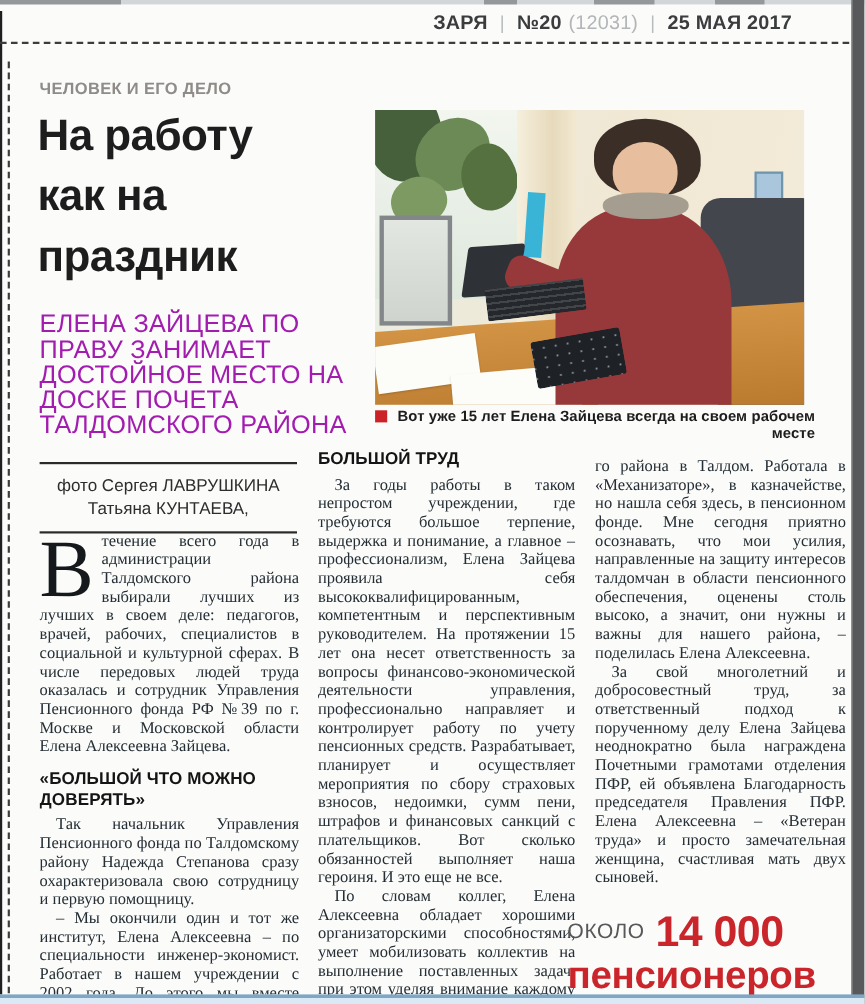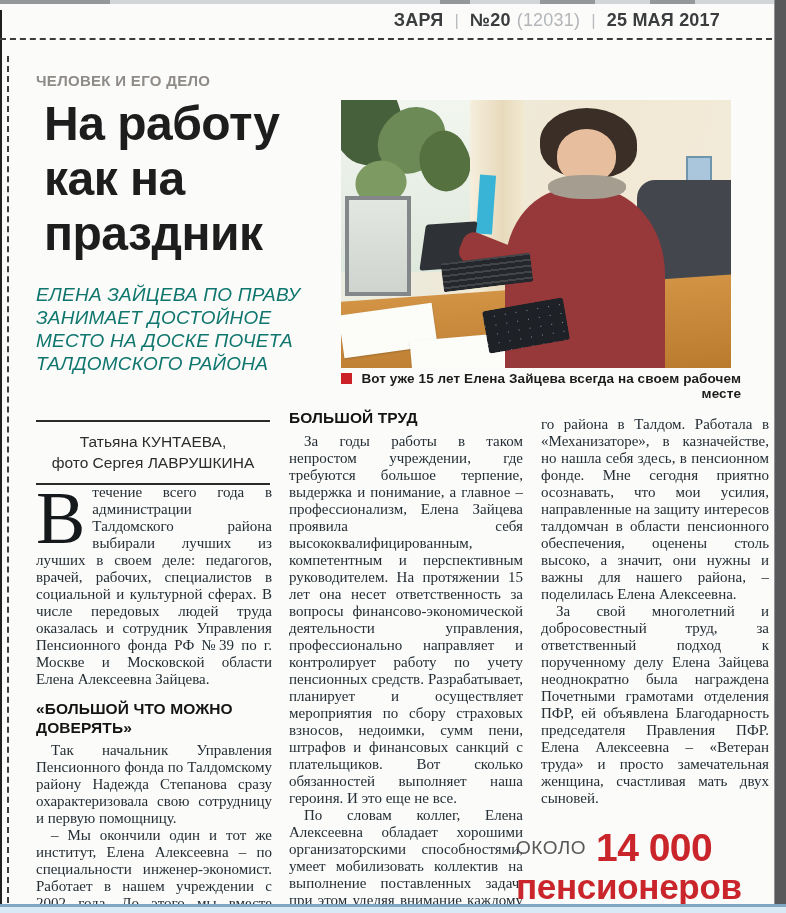--- a/index.html
+++ b/index.html
@@ -23,25 +23,25 @@
   
   .masthead { position:absolute; top:10px; right:66px; display:flex; align-items:baseline; gap:11px;
     font-size:18px; font-weight:700; color:#3a3c3e; letter-spacing:.2px; }
   .masthead .pipe { font-weight:400; color:#b9bcbe; font-size:17px; }
   .masthead .code { font-weight:400; color:#b3b6b8; }
   .masthead .issue-wrap { display:flex; gap:6px; align-items:baseline; }
 
   
   .kicker { position:absolute; left:36px; top:72px; font-size:15px; font-weight:700;
     color:#8f8b88; letter-spacing:.3px; }
-  .headline { position:absolute; left:44px; top:96px; width:305px;
-    font-size:48px; line-height:55px; font-weight:800; color:#1d1d1d; letter-spacing:-.5px; }
+  .headline { position:absolute; left:34px; top:96px; width:305px;
+    font-size:40px; line-height:55px; font-weight:800; color:#1d1d1d; letter-spacing:-.5px; }
   .headline span { display:block; }
   .subhead { position:absolute; left:36px; top:283px; width:300px;
-    font-size:19px; line-height:23px; font-weight:400; color:#0f766e; letter-spacing:.2px;font-style:italic; }
+    font-size:23px; line-height:23px; font-weight:400; color:#a21caf; letter-spacing:.2px; }
 
   
   .photo { position:absolute; left:341px; top:100px; width:390px; height:268px; overflow:hidden;
     background:linear-gradient(105deg,#e9efe6 0%, #eee9d8 34%, #f1e8d4 55%, #f3ecda 100%); }
   .ph { position:absolute; }
   .ph-window { left:0; top:0; width:34%; height:64%; background:linear-gradient(#f2f6ef,#dfe8dd); }
   .ph-leaf { border-radius:60% 40% 55% 45%; }
   .ph-curtain { left:33%; top:0; width:14%; height:100%;
     background:linear-gradient(90deg,#f6efdd,#e7dabc 60%,#f2e9d2); }
   .ph-frame { right:5%; top:21%; width:26px; height:32px; background:#a9c6dc; border:2px solid #6f95ad; }
@@ -158,22 +158,22 @@
     <div class="ph ph-keyboard"></div>
     <div class="ph ph-calc"></div>
   </figure>
 
   <div class="caption">
     <span class="sq"></span>
     <span class="txt">Вот уже 15 лет Елена Зайцева всегда на своем рабочем месте</span>
   </div>
 
   <div class="byline">
+    <div>фото Сергея ЛАВРУШКИНА</div>
     <div>Татьяна КУНТАЕВА,</div>
-    <div>фото Сергея ЛАВРУШКИНА</div>
   </div>
 
   <div class="col col-1">
     <p class="noind"><span class="dropcap">В</span><span>течение всего года в администрации Талдомского района выбирали лучших из лучших в своем деле: педагогов, врачей, рабочих, специалистов в социальной и культурной сферах. В числе передовых людей труда оказалась и сотрудник Управления Пенсионного фонда РФ №39 по г. Москве и Московской области Елена Алексеевна Зайцева.</span></p>
     <h3>«БОЛЬШОЙ ЧТО МОЖНО ДОВЕРЯТЬ»</h3>
     <p>Так начальник Управления Пенсионного фонда по Талдомскому району Надежда Степанова сразу охарактеризовала свою сотрудницу и первую помощницу.</p>
     <p>– Мы окончили один и тот же институт, Елена Алексеевна – по специальности инженер-экономист. Работает в нашем учреждении с 2002 года. До этого мы вместе работали в местном казначействе. Я пригласила ее на рабо-</p>
   </div>
 
   <div class="col col-2">

